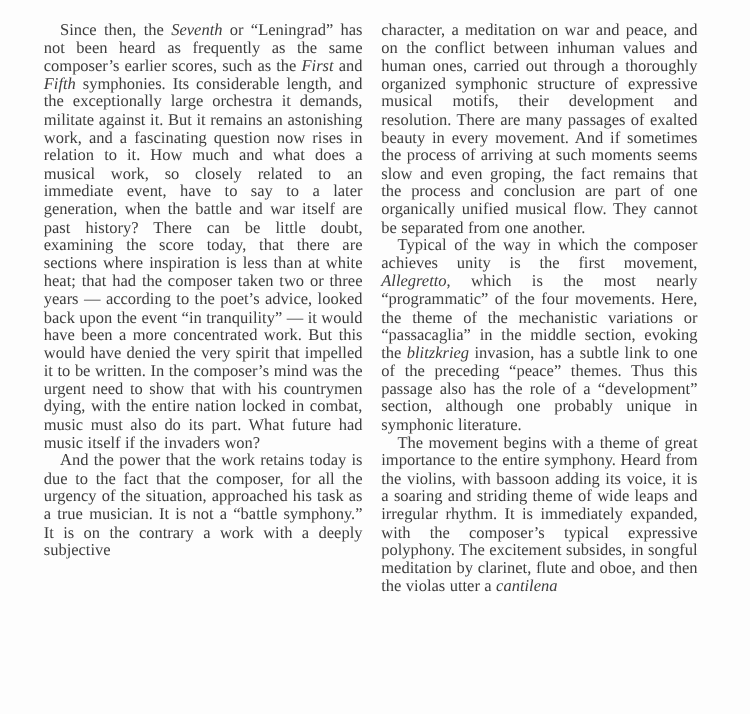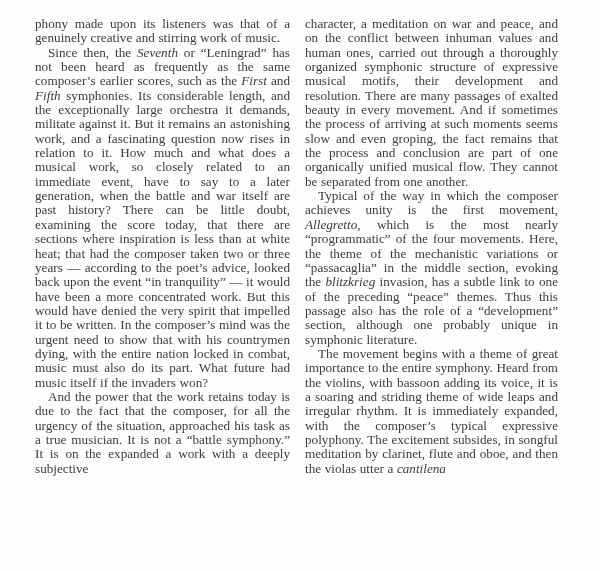--- a/index.html
+++ b/index.html
@@ -33,22 +33,21 @@
     word-spacing: 0.02em;
   }
   .para.indent { text-indent: 13px; }
   .para em { font-style: italic; }
 </style>
 </head>
 <body>
 
 <div class="page">
   <div class="column left">
-      <p class="para"><span>phony made upon its listeners was that of a genuinely creative and stirring work of music.</span></p>
       <p class="para indent"><span>Since then, the </span><em>Seventh</em><span> or “Leningrad” has not been heard as frequently as the same composer’s earlier scores, such as the </span><em>First</em><span> and </span><em>Fifth</em><span> symphonies. Its considerable length, and the exceptionally large orchestra it demands, militate against it. But it remains an astonishing work, and a fascinating question now rises in relation to it. How much and what does a musical work, so closely related to an immediate event, have to say to a later generation, when the battle and war itself are past history? There can be little doubt, examining the score today, that there are sections where inspiration is less than at white heat; that had the composer taken two or three years — according to the poet’s advice, looked back upon the event “in tranquility” — it would have been a more concentrated work. But this would have denied the very spirit that impelled it to be written. In the composer’s mind was the urgent need to show that with his countrymen dying, with the entire nation locked in combat, music must also do its part. What future had music itself if the invaders won?</span></p>
-      <p class="para indent"><span>And the power that the work retains today is due to the fact that the composer, for all the urgency of the situation, approached his task as a true musician. It is not a “battle symphony.” It is on the expanded a work with a deeply subjective</span></p>
+      <p class="para indent"><span>And the power that the work retains today is due to the fact that the composer, for all the urgency of the situation, approached his task as a true musician. It is not a “battle symphony.” It is on the contrary a work with a deeply subjective</span></p>
     </div>
   <div class="column right">
       <p class="para"><span>character, a meditation on war and peace, and on the conflict between inhuman values and human ones, carried out through a thoroughly organized symphonic structure of expressive musical motifs, their development and resolution. There are many passages of exalted beauty in every movement. And if sometimes the process of arriving at such moments seems slow and even groping, the fact remains that the process and conclusion are part of one organically unified musical flow. They cannot be separated from one another.</span></p>
       <p class="para indent"><span>Typical of the way in which the composer achieves unity is the first movement, </span><em>Allegretto</em><span>, which is the most nearly “programmatic” of the four movements. Here, the theme of the mechanistic variations or “passacaglia” in the middle section, evoking the </span><em>blitzkrieg</em><span> invasion, has a subtle link to one of the preceding “peace” themes. Thus this passage also has the role of a “development” section, although one probably unique in symphonic literature.</span></p>
       <p class="para indent"><span>The movement begins with a theme of great importance to the entire symphony. Heard from the violins, with bassoon adding its voice, it is a soaring and striding theme of wide leaps and irregular rhythm. It is immediately expanded, with the composer’s typical expressive polyphony. The excitement subsides, in songful meditation by clarinet, flute and oboe, and then the violas utter a </span><em>cantilena</em></p>
     </div>
 </div>
 
 </body></html>

